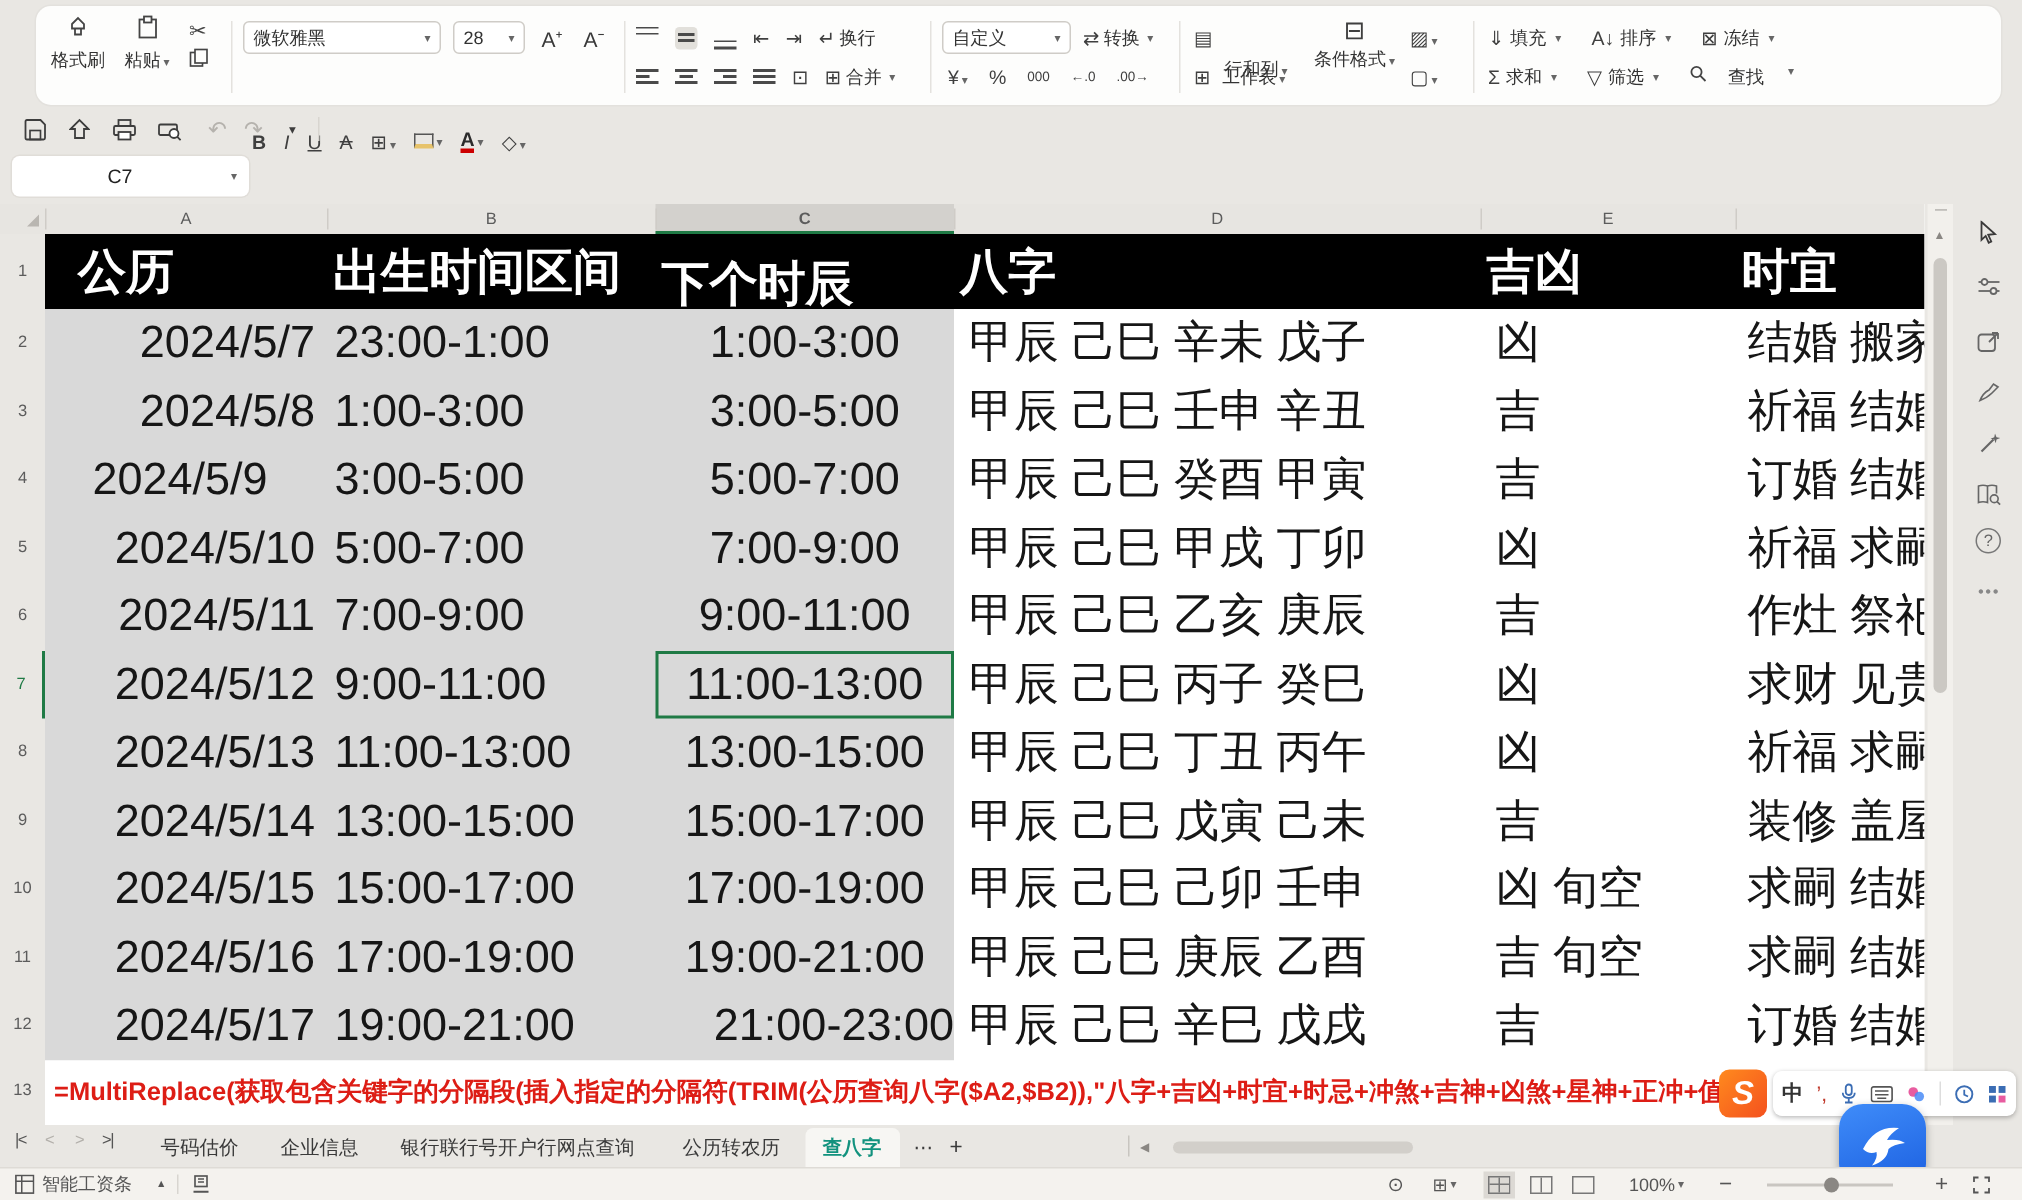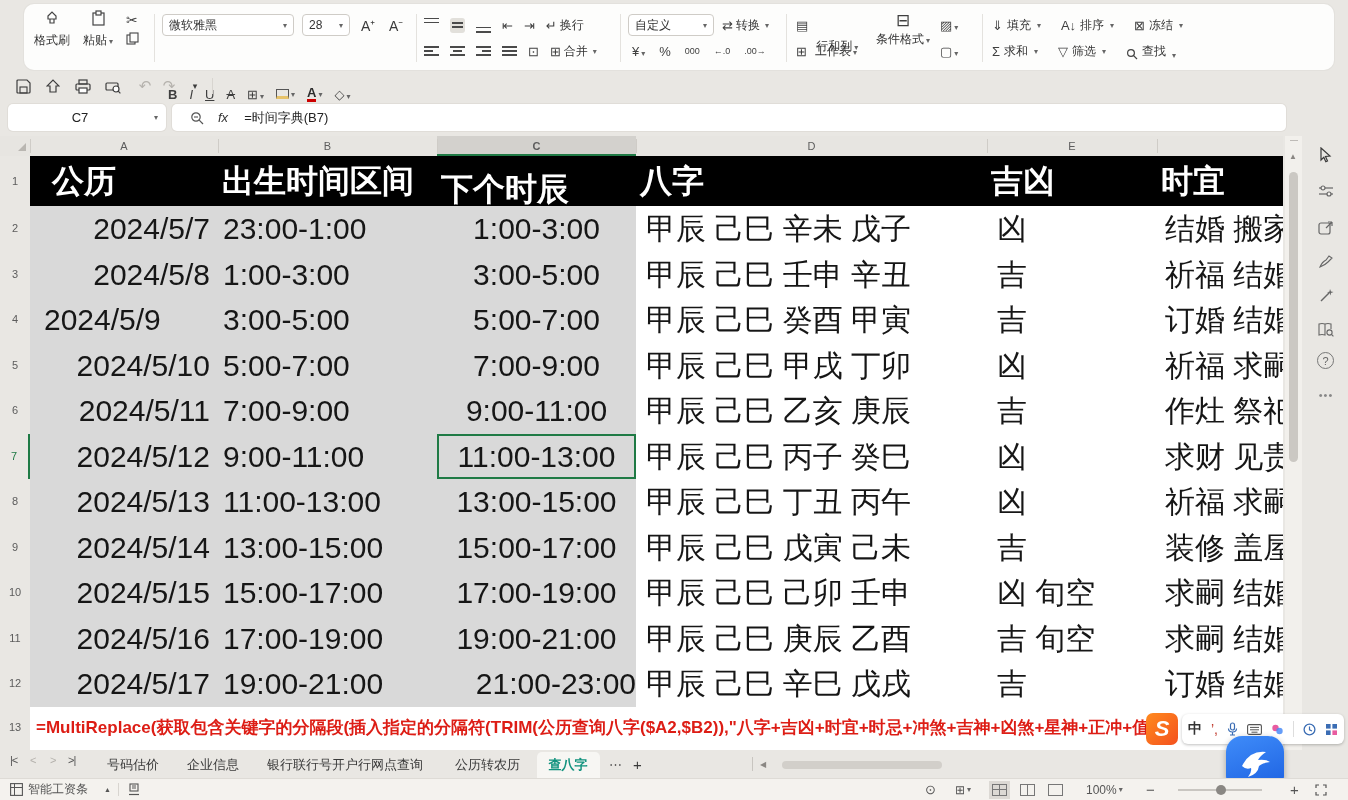--- a/index.html
+++ b/index.html
@@ -278,21 +278,21 @@
       <span style="display:flex;align-items:center;gap:4px;cursor:pointer;">
           <span class="mini">Σ</span>
           <span class="lbl">求和</span>
           <span class="dd">▾</span>
         </span>
       <span style="display:flex;align-items:center;gap:4px;cursor:pointer;">
           <span class="mini">▽</span>
           <span class="lbl">筛选</span>
           <span class="dd">▾</span>
         </span>
-      <span style="display:flex;align-items:flex-end;gap:4px;cursor:pointer;">
+      <span style="display:flex;align-items:flex-start;gap:14px;cursor:pointer;">
         <span>
             <svg width="12" height="12" viewBox="0 0 12 12">
               <circle cx="5" cy="5" r="3.4" fill="none" stroke="#444" stroke-width="1.2"></circle>
               <line x1="7.6" y1="7.6" x2="11" y2="11" stroke="#444" stroke-width="1.2"></line>
             </svg>
           </span>
         <span class="lbl">查找</span>
           <span class="dd">▾</span>
       </span>
     </div>
@@ -328,31 +328,20 @@
   <span class="qic ghost" style="left:134px;">↶</span>
   <span class="qic ghost" style="left:158px;">↷</span>
   <span class="qic" style="left:184px; font-size:9px;">▾</span>
   <span class="abs" style="left:212px; top:6px; width:1px; height:16px; background:#d8d5d0;"></span>
 </div>
 
 <div id="fxbar">
   <div id="namebox">
     <span style="flex:1; text-align:center;">C7</span>
     <span class="dd" style="margin-right:8px;">▾</span>
-  </div>
-  <div id="fxinput">
-    <span style="margin-left:18px;">
-      <svg width="14" height="14" viewBox="0 0 14 14">
-          <circle cx="6" cy="6" r="4.2" fill="none" stroke="#555" stroke-width="1.2"></circle>
-          <line x1="9.2" y1="9.2" x2="13" y2="13" stroke="#555" stroke-width="1.2"></line>
-          <line x1="4" y1="6" x2="8" y2="6" stroke="#555" stroke-width="1.1"></line>
-        </svg>
-    </span>
-    <span style="margin-left:14px; font-style:italic; font-size:13px; color:#333;">fx</span>
-    <span style="margin-left:16px;">=时间字典(B7)</span>
   </div>
 </div>
 
 <div id="sheet">
   <div id="colstrip">
       <span class="colletter" style="left: 30px; width: 188px;">A</span>
       <span class="colletter" style="left: 218px; width: 219px;">B</span>
       <span class="colletter" style="left: 437px; width: 199px; background: rgb(211, 209, 205); border-bottom: 2px solid rgb(31, 122, 69); font-weight: bold;">C</span>
       <span class="colletter" style="left: 636px; width: 351px;">D</span>
       <span class="colletter" style="left: 987px; width: 170px;">E</span>
@@ -395,21 +384,21 @@
       <div class="cell" style="left: 437px; top: 70px; width: 199px; height: 45.5px; line-height: 45.5px; text-align: center;">1:00-3:00</div>
       <div class="cell" style="left: 636px; top: 70px; width: 351px; height: 45.5px; line-height: 45.5px; text-align: left; padding-left: 10px;">甲辰 己巳 辛未 戊子</div>
       <div class="cell" style="left: 987px; top: 70px; width: 170px; height: 45.5px; line-height: 45.5px; text-align: left; padding-left: 10px;">凶</div>
       <div class="cell" style="left: 1157px; top: 70px; width: 126px; height: 45.5px; line-height: 45.5px; text-align: left; padding-left: 8px;">结婚 搬家</div>
       <div class="cell" style="left: 30px; top: 115.5px; width: 188px; height: 45.5px; line-height: 45.5px; text-align: right; padding-right: 8px;">2024/5/8</div>
       <div class="cell" style="left: 218px; top: 115.5px; width: 219px; height: 45.5px; line-height: 45.5px; text-align: left; padding-left: 5px;">1:00-3:00</div>
       <div class="cell" style="left: 437px; top: 115.5px; width: 199px; height: 45.5px; line-height: 45.5px; text-align: center;">3:00-5:00</div>
       <div class="cell" style="left: 636px; top: 115.5px; width: 351px; height: 45.5px; line-height: 45.5px; text-align: left; padding-left: 10px;">甲辰 己巳 壬申 辛丑</div>
       <div class="cell" style="left: 987px; top: 115.5px; width: 170px; height: 45.5px; line-height: 45.5px; text-align: left; padding-left: 10px;">吉</div>
       <div class="cell" style="left: 1157px; top: 115.5px; width: 126px; height: 45.5px; line-height: 45.5px; text-align: left; padding-left: 8px;">祈福 结婚</div>
-      <div class="cell" style="left: 30px; top: 161px; width: 188px; height: 45.5px; line-height: 45.5px; text-align: left; padding-right: 8px; margin-left: 14px;">2024/5/9</div>
+      <div class="cell" style="left: 30px; top: 161px; width: 188px; height: 45.5px; line-height: 45.5px; text-align: center; padding-right: 8px;">2024/5/9</div>
       <div class="cell" style="left: 218px; top: 161px; width: 219px; height: 45.5px; line-height: 45.5px; text-align: left; padding-left: 5px;">3:00-5:00</div>
       <div class="cell" style="left: 437px; top: 161px; width: 199px; height: 45.5px; line-height: 45.5px; text-align: center;">5:00-7:00</div>
       <div class="cell" style="left: 636px; top: 161px; width: 351px; height: 45.5px; line-height: 45.5px; text-align: left; padding-left: 10px;">甲辰 己巳 癸酉 甲寅</div>
       <div class="cell" style="left: 987px; top: 161px; width: 170px; height: 45.5px; line-height: 45.5px; text-align: left; padding-left: 10px;">吉</div>
       <div class="cell" style="left: 1157px; top: 161px; width: 126px; height: 45.5px; line-height: 45.5px; text-align: left; padding-left: 8px;">订婚 结婚</div>
       <div class="cell" style="left: 30px; top: 206.5px; width: 188px; height: 45.5px; line-height: 45.5px; text-align: right; padding-right: 8px;">2024/5/10</div>
       <div class="cell" style="left: 218px; top: 206.5px; width: 219px; height: 45.5px; line-height: 45.5px; text-align: left; padding-left: 5px;">5:00-7:00</div>
       <div class="cell" style="left: 437px; top: 206.5px; width: 199px; height: 45.5px; line-height: 45.5px; text-align: center;">7:00-9:00</div>
       <div class="cell" style="left: 636px; top: 206.5px; width: 351px; height: 45.5px; line-height: 45.5px; text-align: left; padding-left: 10px;">甲辰 己巳 甲戌 丁卯</div>
       <div class="cell" style="left: 987px; top: 206.5px; width: 170px; height: 45.5px; line-height: 45.5px; text-align: left; padding-left: 10px;">凶</div>

